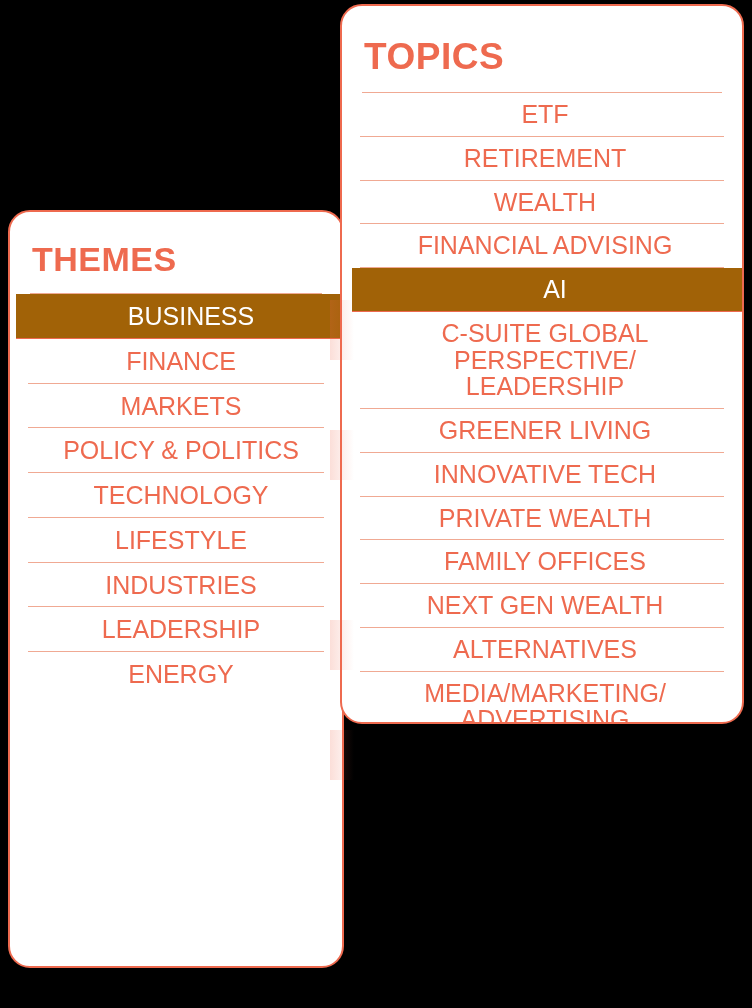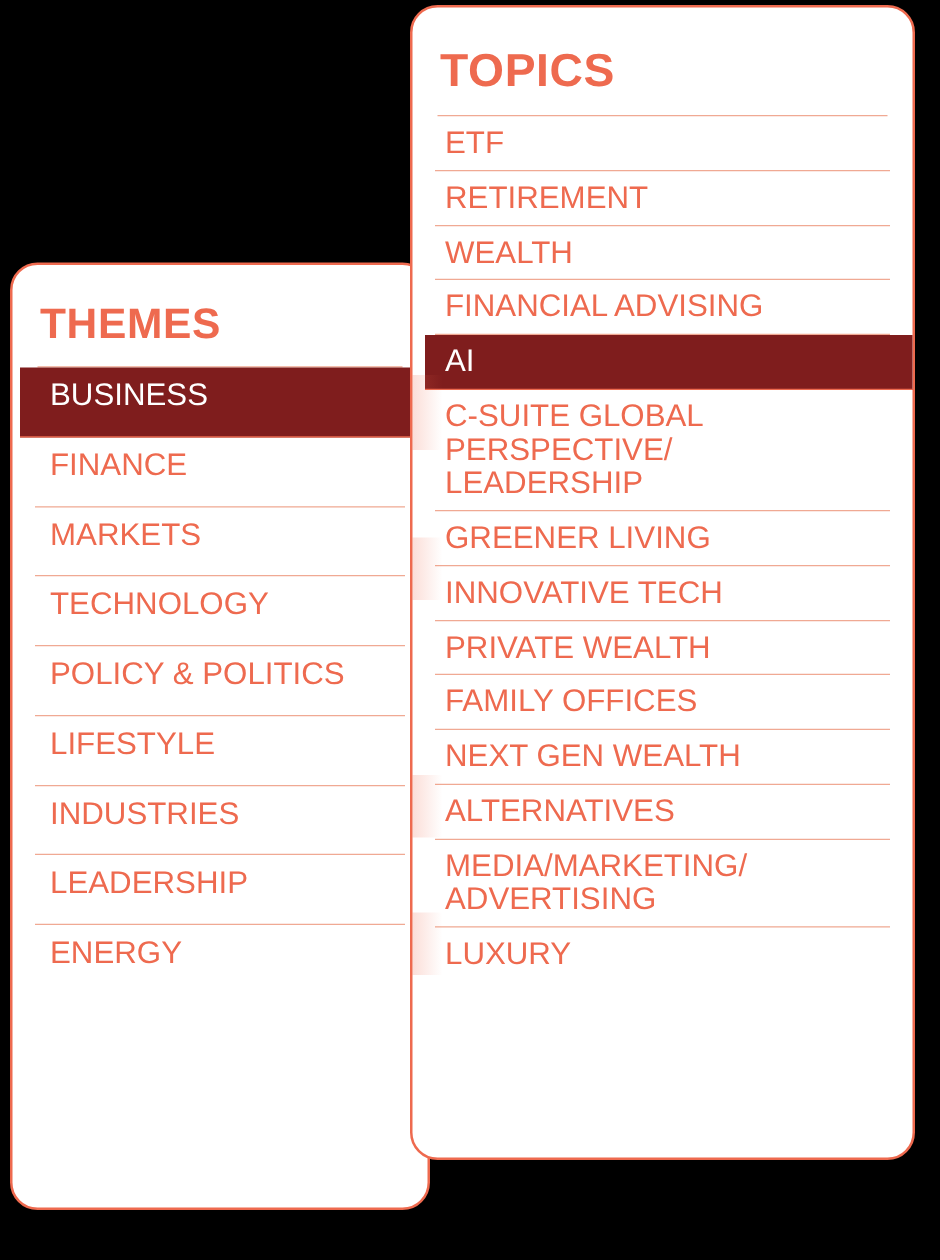--- a/index.html
+++ b/index.html
@@ -26,24 +26,24 @@
 
   #themes-panel {
     left: 8px;
     top: 210px;
     width: 336px;
     height: 758px;
     z-index: 1;
   }
 
   #topics-panel {
-    left: 328px;
+    left: 340px;
     top: 4px;
     width: 404px;
-    height: 924px;
+    height: 720px;
     z-index: 2;
     overflow: hidden;
   }
 
   .panel-inner {
     padding: 0 18px;
     box-sizing: border-box;
     height: 100%;
   }
 
@@ -74,34 +74,35 @@
 
   .item {
     color: #ee6a4f;
     font-size: 25px;
     line-height: 1.07;
     padding: 9px 2px 9px 10px;
     border-bottom: 1px solid #f0a993;
     box-sizing: border-box;
     white-space: pre-line;
     cursor: pointer;
+    text-align: center;
   }
 
   #themes-panel .item {
     font-size: 25px;
-    padding: 9px 2px 19px 12px;
+    padding: 9px 2px 8px 12px;
   }
 
   #topics-panel .item {
     font-size: 25px;
     padding: 8px 2px 8px 8px;
   }
 
   .item.selected {
-    background: #7f1d1d;
+    background: #a16207;
     color: #ffffff;
     border-bottom-color: #ee6a4f;
   }
 
   #themes-panel .item.selected {
     margin-left: -12px;
     margin-right: -20px;
     padding-left: 24px;
   }
 
@@ -133,22 +134,22 @@
 <div class="connector" style="top:730px;height:50px;"></div>
 
 <div class="panel" id="themes-panel">
   <div class="panel-inner">
     <div class="panel-title">THEMES</div>
     <div class="divider"></div>
     <ul class="list" id="themes-list">
         <li class="item selected">BUSINESS</li>
         <li class="item">FINANCE</li>
         <li class="item">MARKETS</li>
+        <li class="item">POLICY &amp; POLITICS</li>
         <li class="item">TECHNOLOGY</li>
-        <li class="item">POLICY &amp; POLITICS</li>
         <li class="item">LIFESTYLE</li>
         <li class="item">INDUSTRIES</li>
         <li class="item">LEADERSHIP</li>
         <li class="item">ENERGY</li>
       </ul>
   </div>
 </div>
 
 <div class="panel" id="topics-panel">
   <div class="panel-inner">

